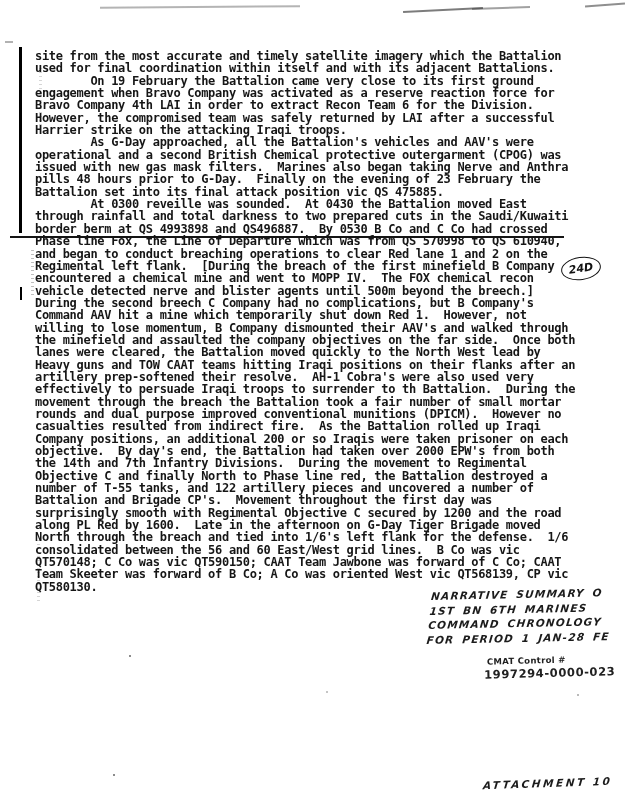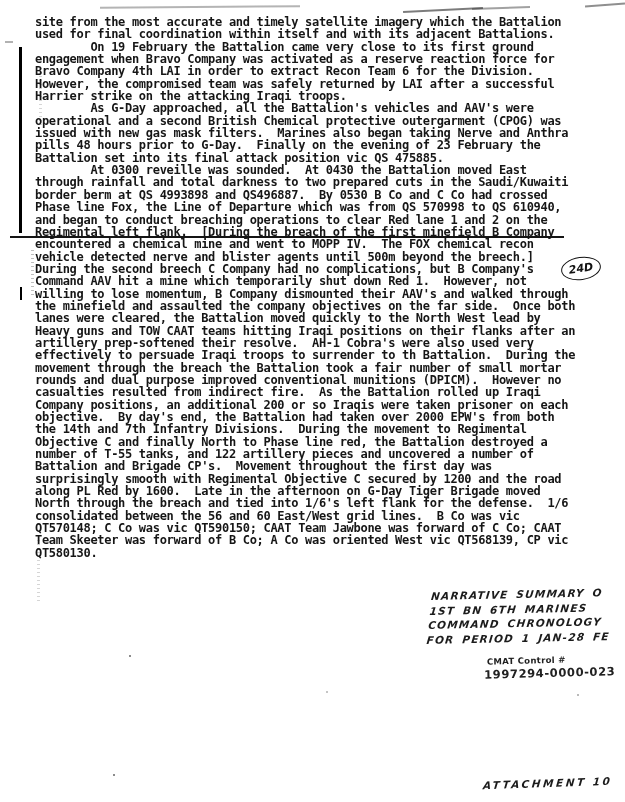--- a/index.html
+++ b/index.html
@@ -10,21 +10,21 @@
     margin: 0 auto;
     background: #ffffff;
     overflow: hidden;
     font-family: "DejaVu Sans", sans-serif;
   }
 
   
   .body-text {
     position: absolute;
     left: 35px;
-    top: 16px;
+    top: 50px;
     width: 588px;
     margin: 0;
     font-family: "DejaVu Sans Mono", monospace;
     font-size: 12px;
     font-weight: bold;
     line-height: 12.35px;
     letter-spacing: -0.3px;
     color: #161616;
     white-space: pre;
     overflow: hidden;

